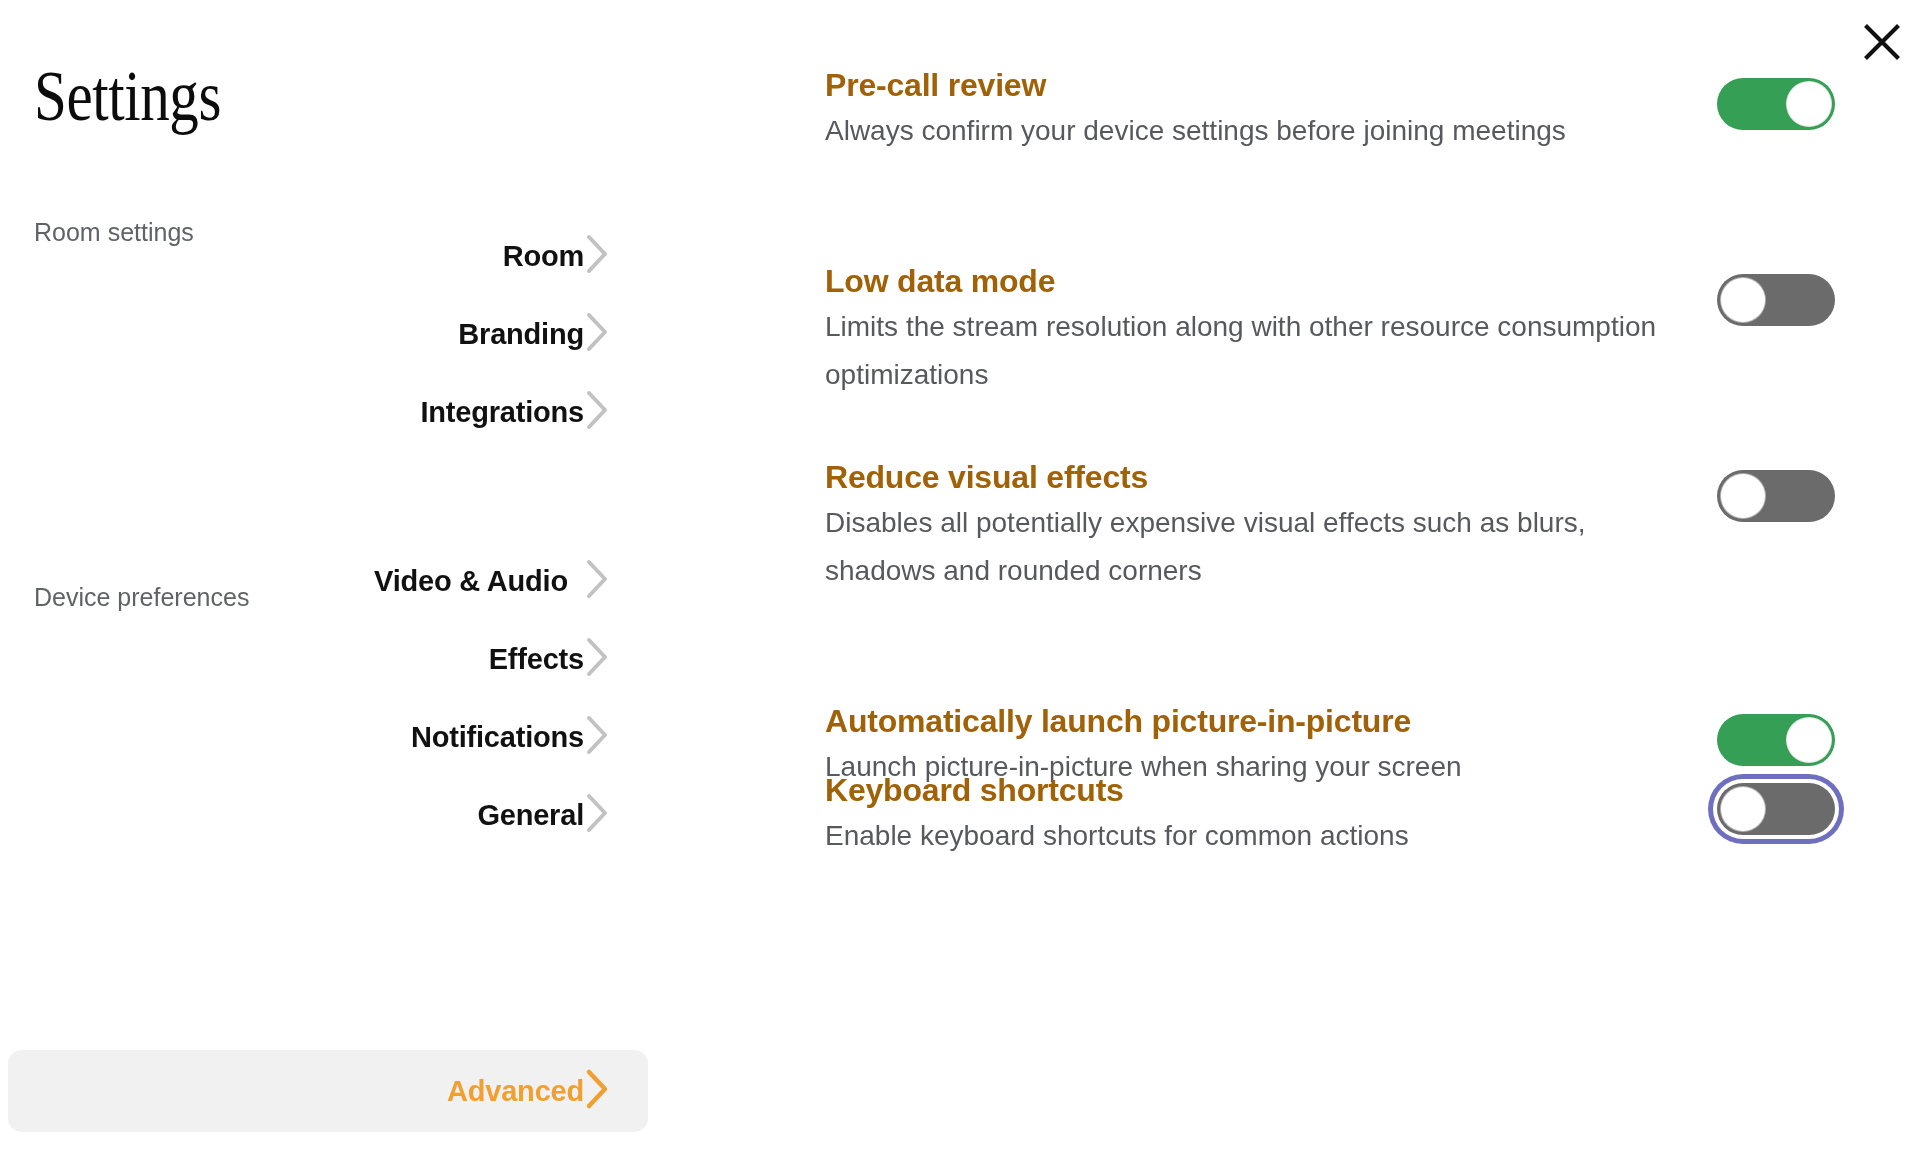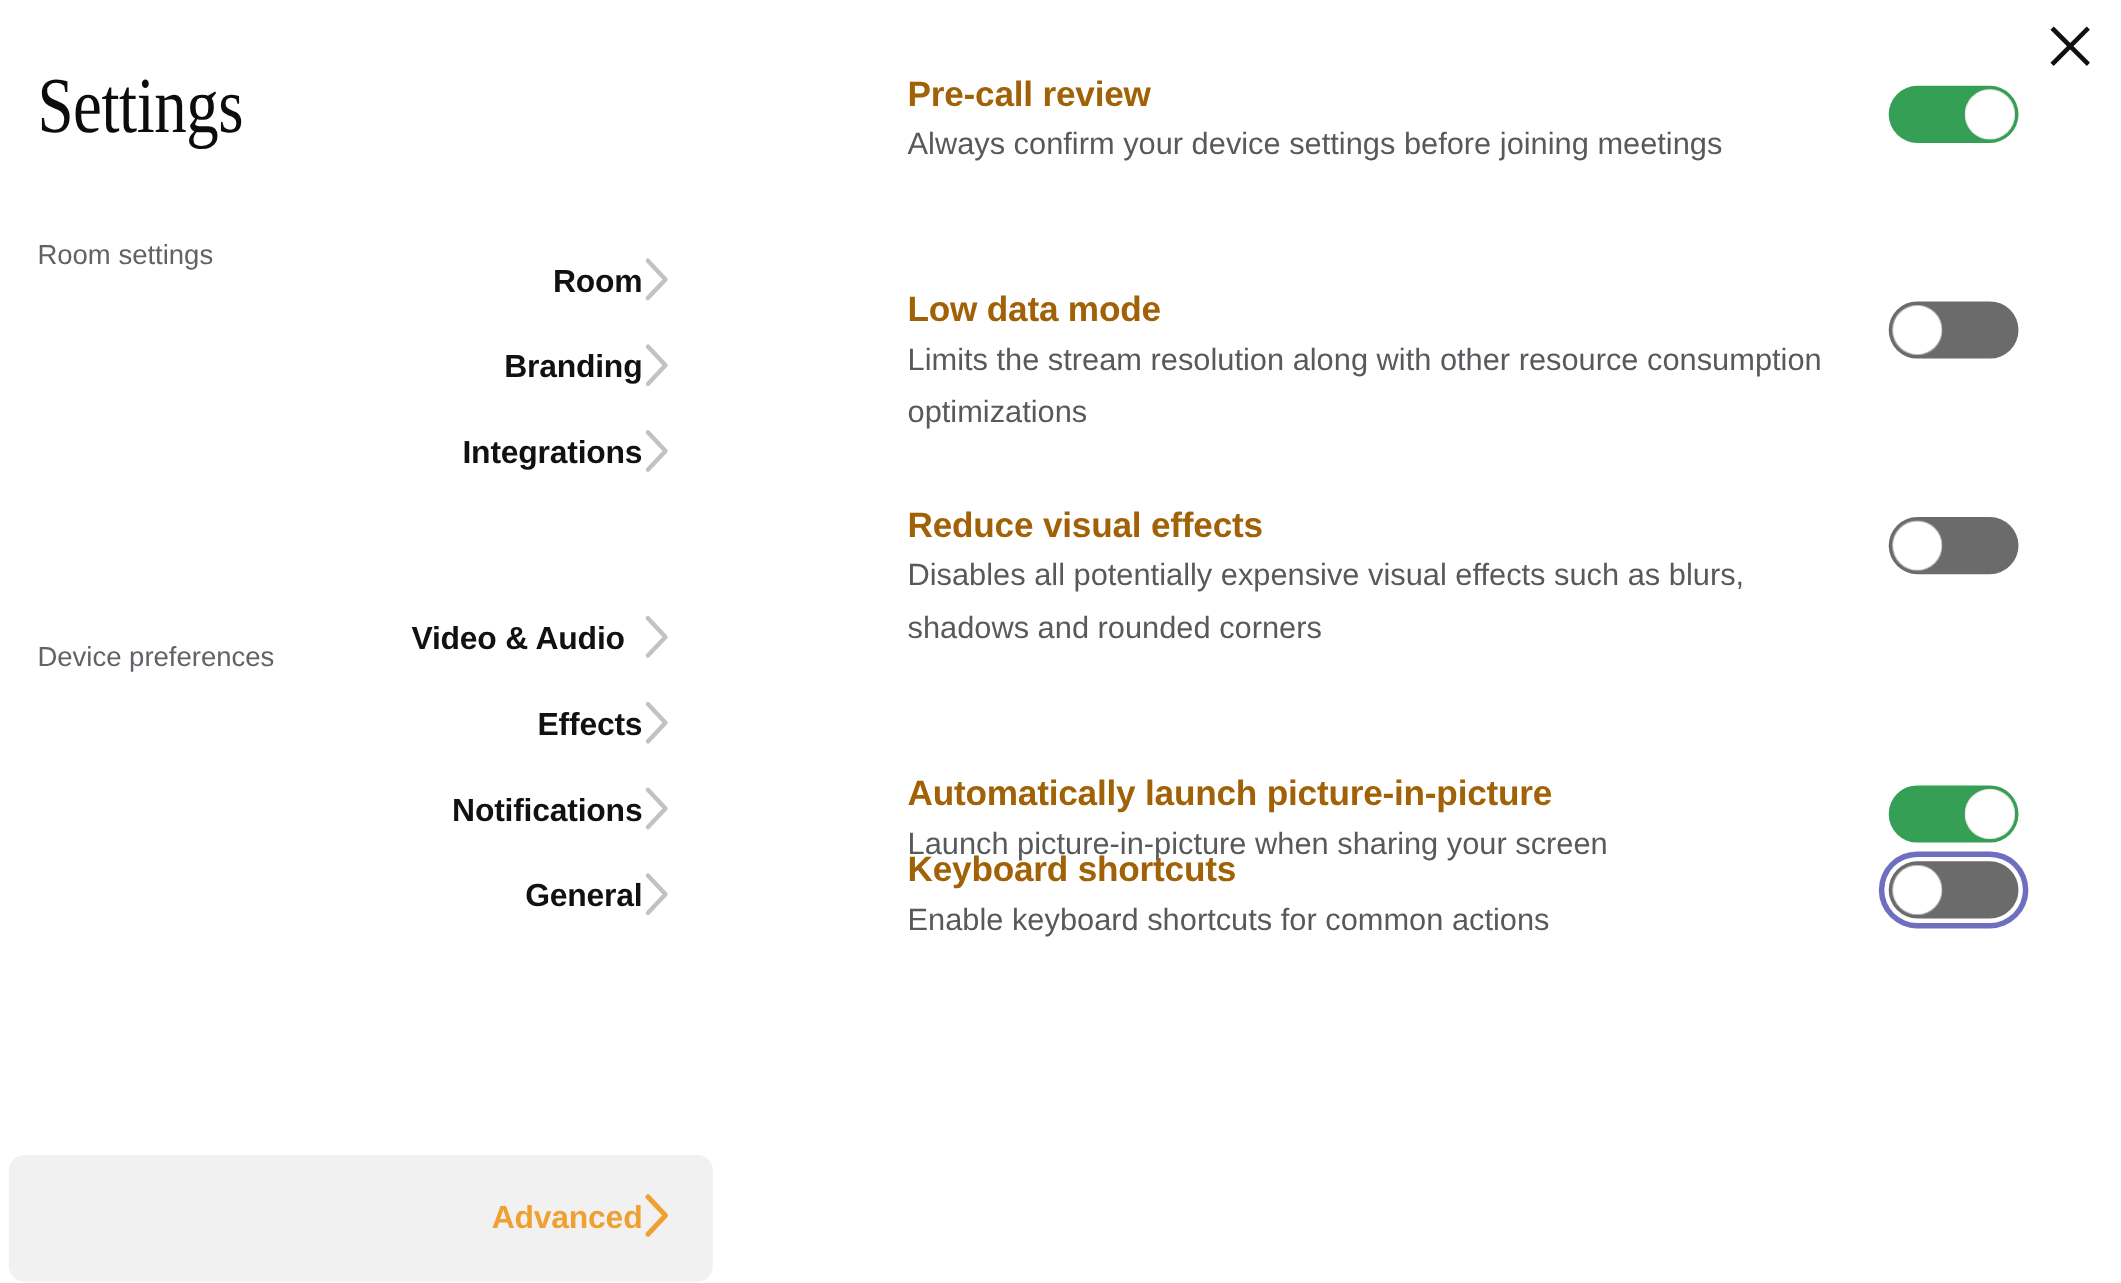--- a/index.html
+++ b/index.html
@@ -97,21 +97,21 @@
   .nav-item.active .chev svg path { stroke: #f0a030; stroke-width: 4.5; }
 
   
   .nav-room        { top: 208px; }
   .nav-branding    { top: 286px; }
   .nav-integrations{ top: 364px; }
   .nav-video       { top: 533px; gap: 16px; }
   .nav-effects     { top: 611px; }
   .nav-notifications{ top: 689px; }
   .nav-general     { top: 767px; }
-  .nav-advanced    { top: 1050px; height: 115px; }
+  .nav-advanced    { top: 1050px; height: 82px; }
 
   
   .main {
     position: absolute;
     left: 825px;
     top: 0;
     width: 1010px;
     height: 1166px;
   }
 

